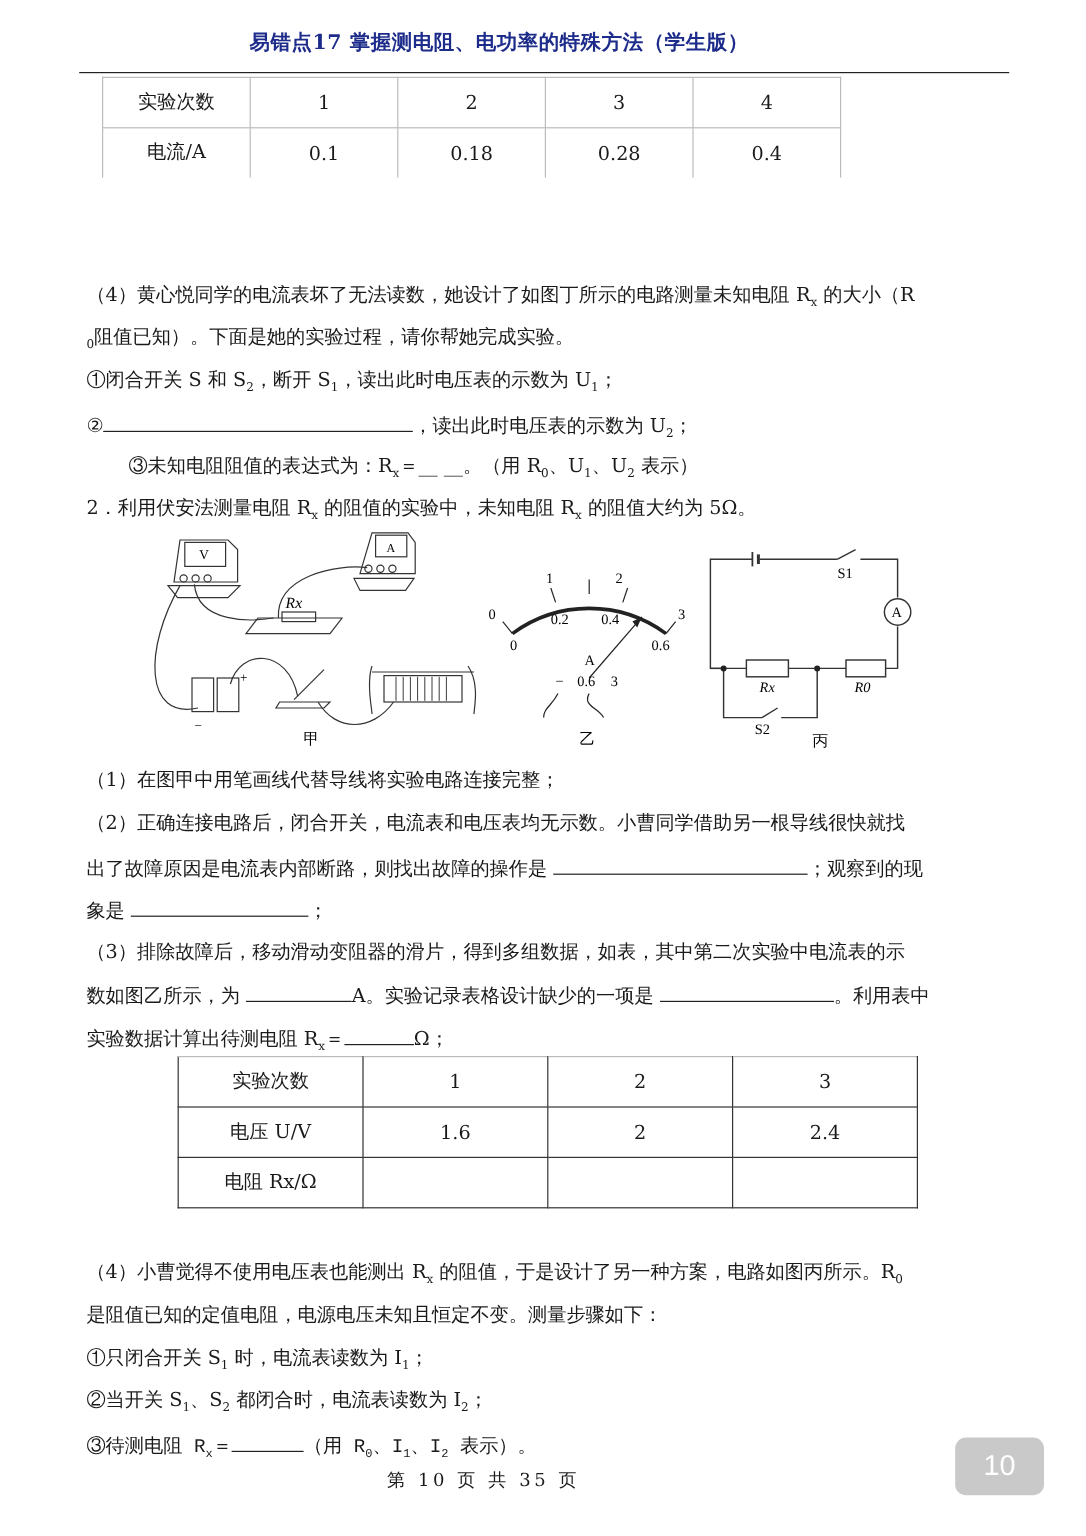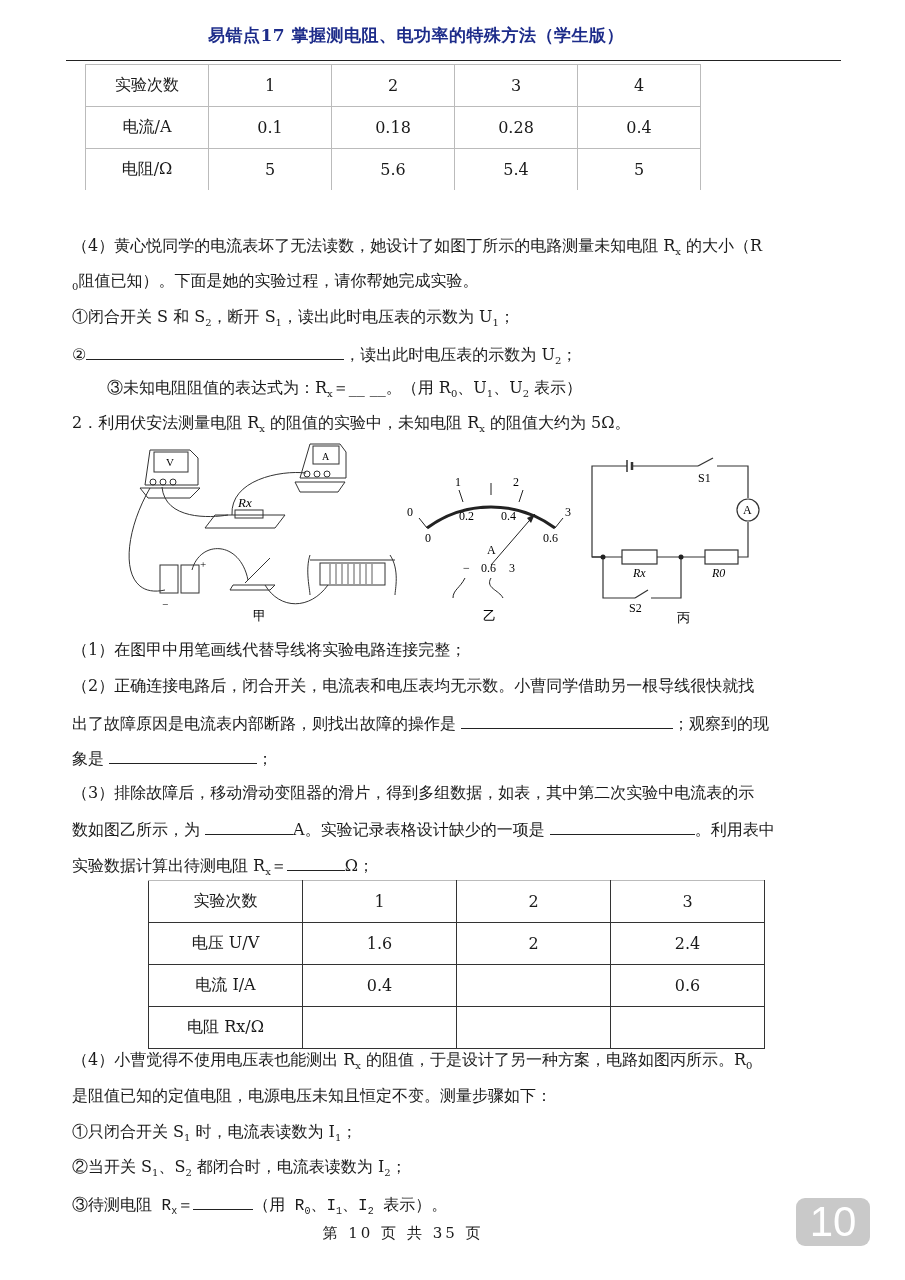--- a/index.html
+++ b/index.html
@@ -14,21 +14,21 @@
   table.t1 tr:last-child td { border-bottom:none; }
   .p { position:absolute; left:72px; font-size:16px; line-height:20px; white-space:nowrap; }
   .u { display:inline-block; border-bottom:1px solid #222; height:16px; vertical-align:baseline; }
   sub { font-size:10px; }
   .fig { position:absolute; }
   table.t2 { position:absolute; left:148px; top:880px; border-collapse:collapse; font-size:16px; }
   table.t2 td { border:1px solid #333; height:39px; text-align:center; width:151px; }
   table.t2 tr:first-child td, table.t2 tr:nth-child(2) td { border-top-color:#bbb; }
   .pagenum { position:absolute; left:0; top:1224px; width:806px; text-align:center; font-size:15px; letter-spacing:3px; }
   .badge { position:absolute; left:796px; top:1198px; width:74px; height:48px; border-radius:9px;
-           background:#c9c9c9; color:#fff; font-family:"Liberation Sans",sans-serif; font-size:42px;
+           background:#c9c9c9; color:#fff; font-family:"Liberation Sans",sans-serif; font-size:24px;
            text-align:center; line-height:48px; }
   svg text { font-family:"Liberation Serif",serif; }
 </style>
 </head>
 <body>
 
 <div class="title">易错点17  掌握测电阻、电功率的特殊方法（学生版）</div>
 <div class="rule"></div>
 
 <table class="t1">
@@ -39,27 +39,20 @@
     <td>2</td>
     <td>3</td>
     <td>4</td>
   </tr>
   <tr>
     <td>电流/A</td>
     <td>0.1</td>
     <td>0.18</td>
     <td>0.28</td>
     <td>0.4</td>
-  </tr>
-  <tr>
-    <td>电阻/Ω</td>
-    <td>5</td>
-    <td>5.6</td>
-    <td>5.4</td>
-    <td>5</td>
   </tr>
 </tbody>
   </table>
 
 <div class="p" style="top:236px;text-align:right;"><span>（4）黄心悦同学的电流表坏了无法读数，她设计了如图丁所示的电路测量未知电阻 R</span><sub>x</sub><span> 的大小（R</span></div>
 <div class="p" style="top:271px;"><sub>0</sub><span>阻值已知）。下面是她的实验过程，请你帮她完成实验。</span></div>
 <div class="p" style="top:307px;"><span>①闭合开关 S 和 S</span><sub>2</sub><span>，断开 S</span><sub>1</sub><span>，读出此时电压表的示数为 U</span><sub>1</sub><span>；</span></div>
 <div class="p" style="top:343px;"><span>②</span><span class="u" style="width:258px;"></span><span>，读出此时电压表的示数为 U</span><sub>2</sub><span>；</span></div>
 <div class="p" style="top:378px;margin-left:35px;"><span>③未知电阻阻值的表达式为：R</span><sub>x</sub><span>＝__ __。（用 R</span><sub>0</sub><span>、U</span><sub>1</sub><span>、U</span><sub>2</sub><span> 表示）</span></div>
 
@@ -196,26 +189,20 @@
     <td>2</td>
     <td>3</td>
   </tr>
   <tr>
     <td>电压 U/V</td>
     <td>1.6</td>
     <td>2</td>
     <td>2.4</td>
   </tr>
   <tr>
-    <td>电流 I/A</td>
-    <td>0.4</td>
-    <td></td>
-    <td>0.6</td>
-  </tr>
-  <tr>
     <td>电阻 Rx/Ω</td>
     <td></td>
     <td></td>
     <td></td>
   </tr>
 </tbody>
   </table>
 
 <div class="p" style="top:1050px;"><span>（4）小曹觉得不使用电压表也能测出 R</span><sub>x</sub><span> 的阻值，于是设计了另一种方案，电路如图丙所示。R</span><sub>0</sub></div>
 <div class="p" style="top:1086px;">是阻值已知的定值电阻，电源电压未知且恒定不变。测量步骤如下：</div>

